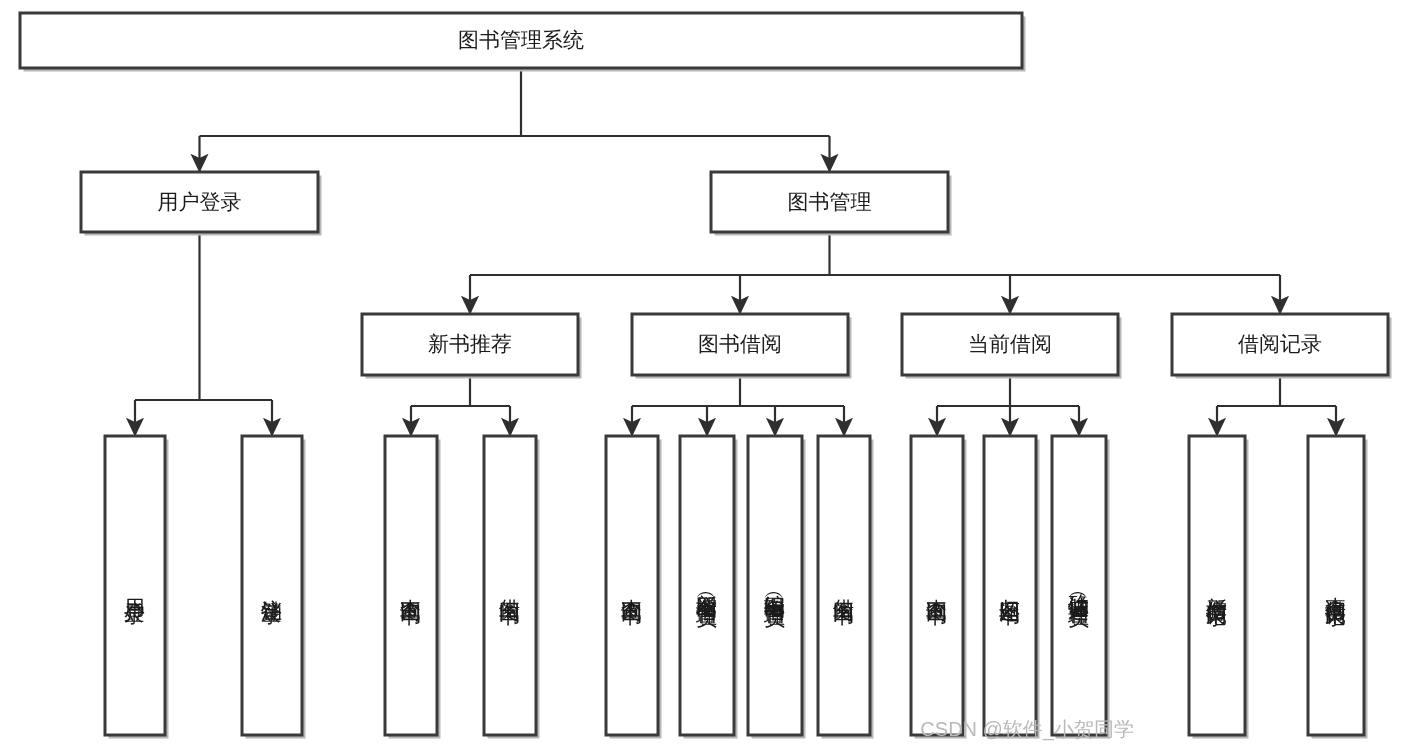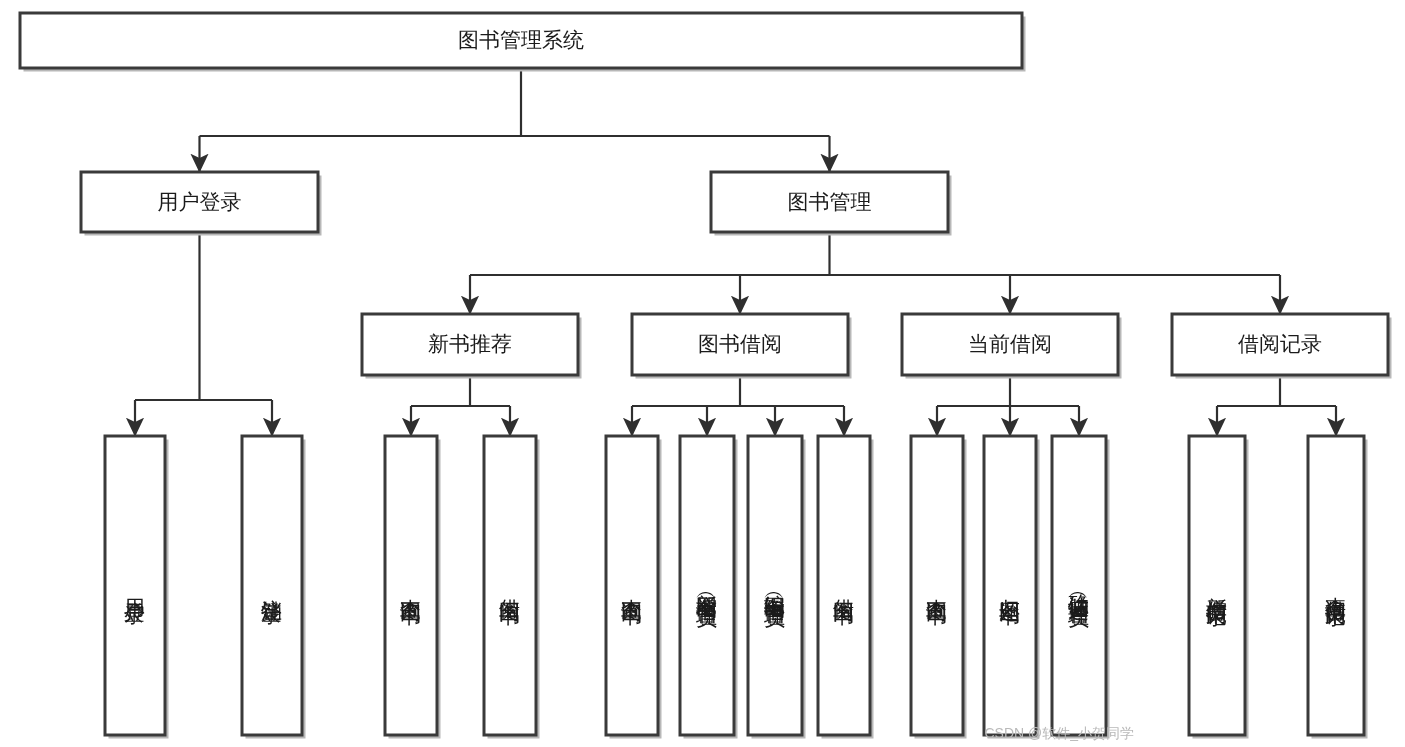--- a/index.html
+++ b/index.html
@@ -25,21 +25,21 @@
     font-size:21px;color:#1b1b1b;
     letter-spacing:2px;
     display:flex;align-items:center;justify-content:center;
     line-height:1;
     white-space:nowrap;
     pointer-events:none;
   }
   .watermark{
     position:absolute;right:10px;bottom:4px;
     font-family:"Liberation Sans","DejaVu Sans",sans-serif;
-    font-size:14px;color:#b9b9b9;white-space:nowrap;
+    font-size:20px;color:#b9b9b9;white-space:nowrap;
   }
 </style>
 </head>
 <body>
 
 <div id="diagram-root">
 
   <svg id="tree-svg" viewBox="0 0 1405 747">
     <defs>
       <marker id="arrow" viewBox="0 0 12 12" refX="10.5" refY="6" markerWidth="9" markerHeight="9" orient="auto-start-reverse">

